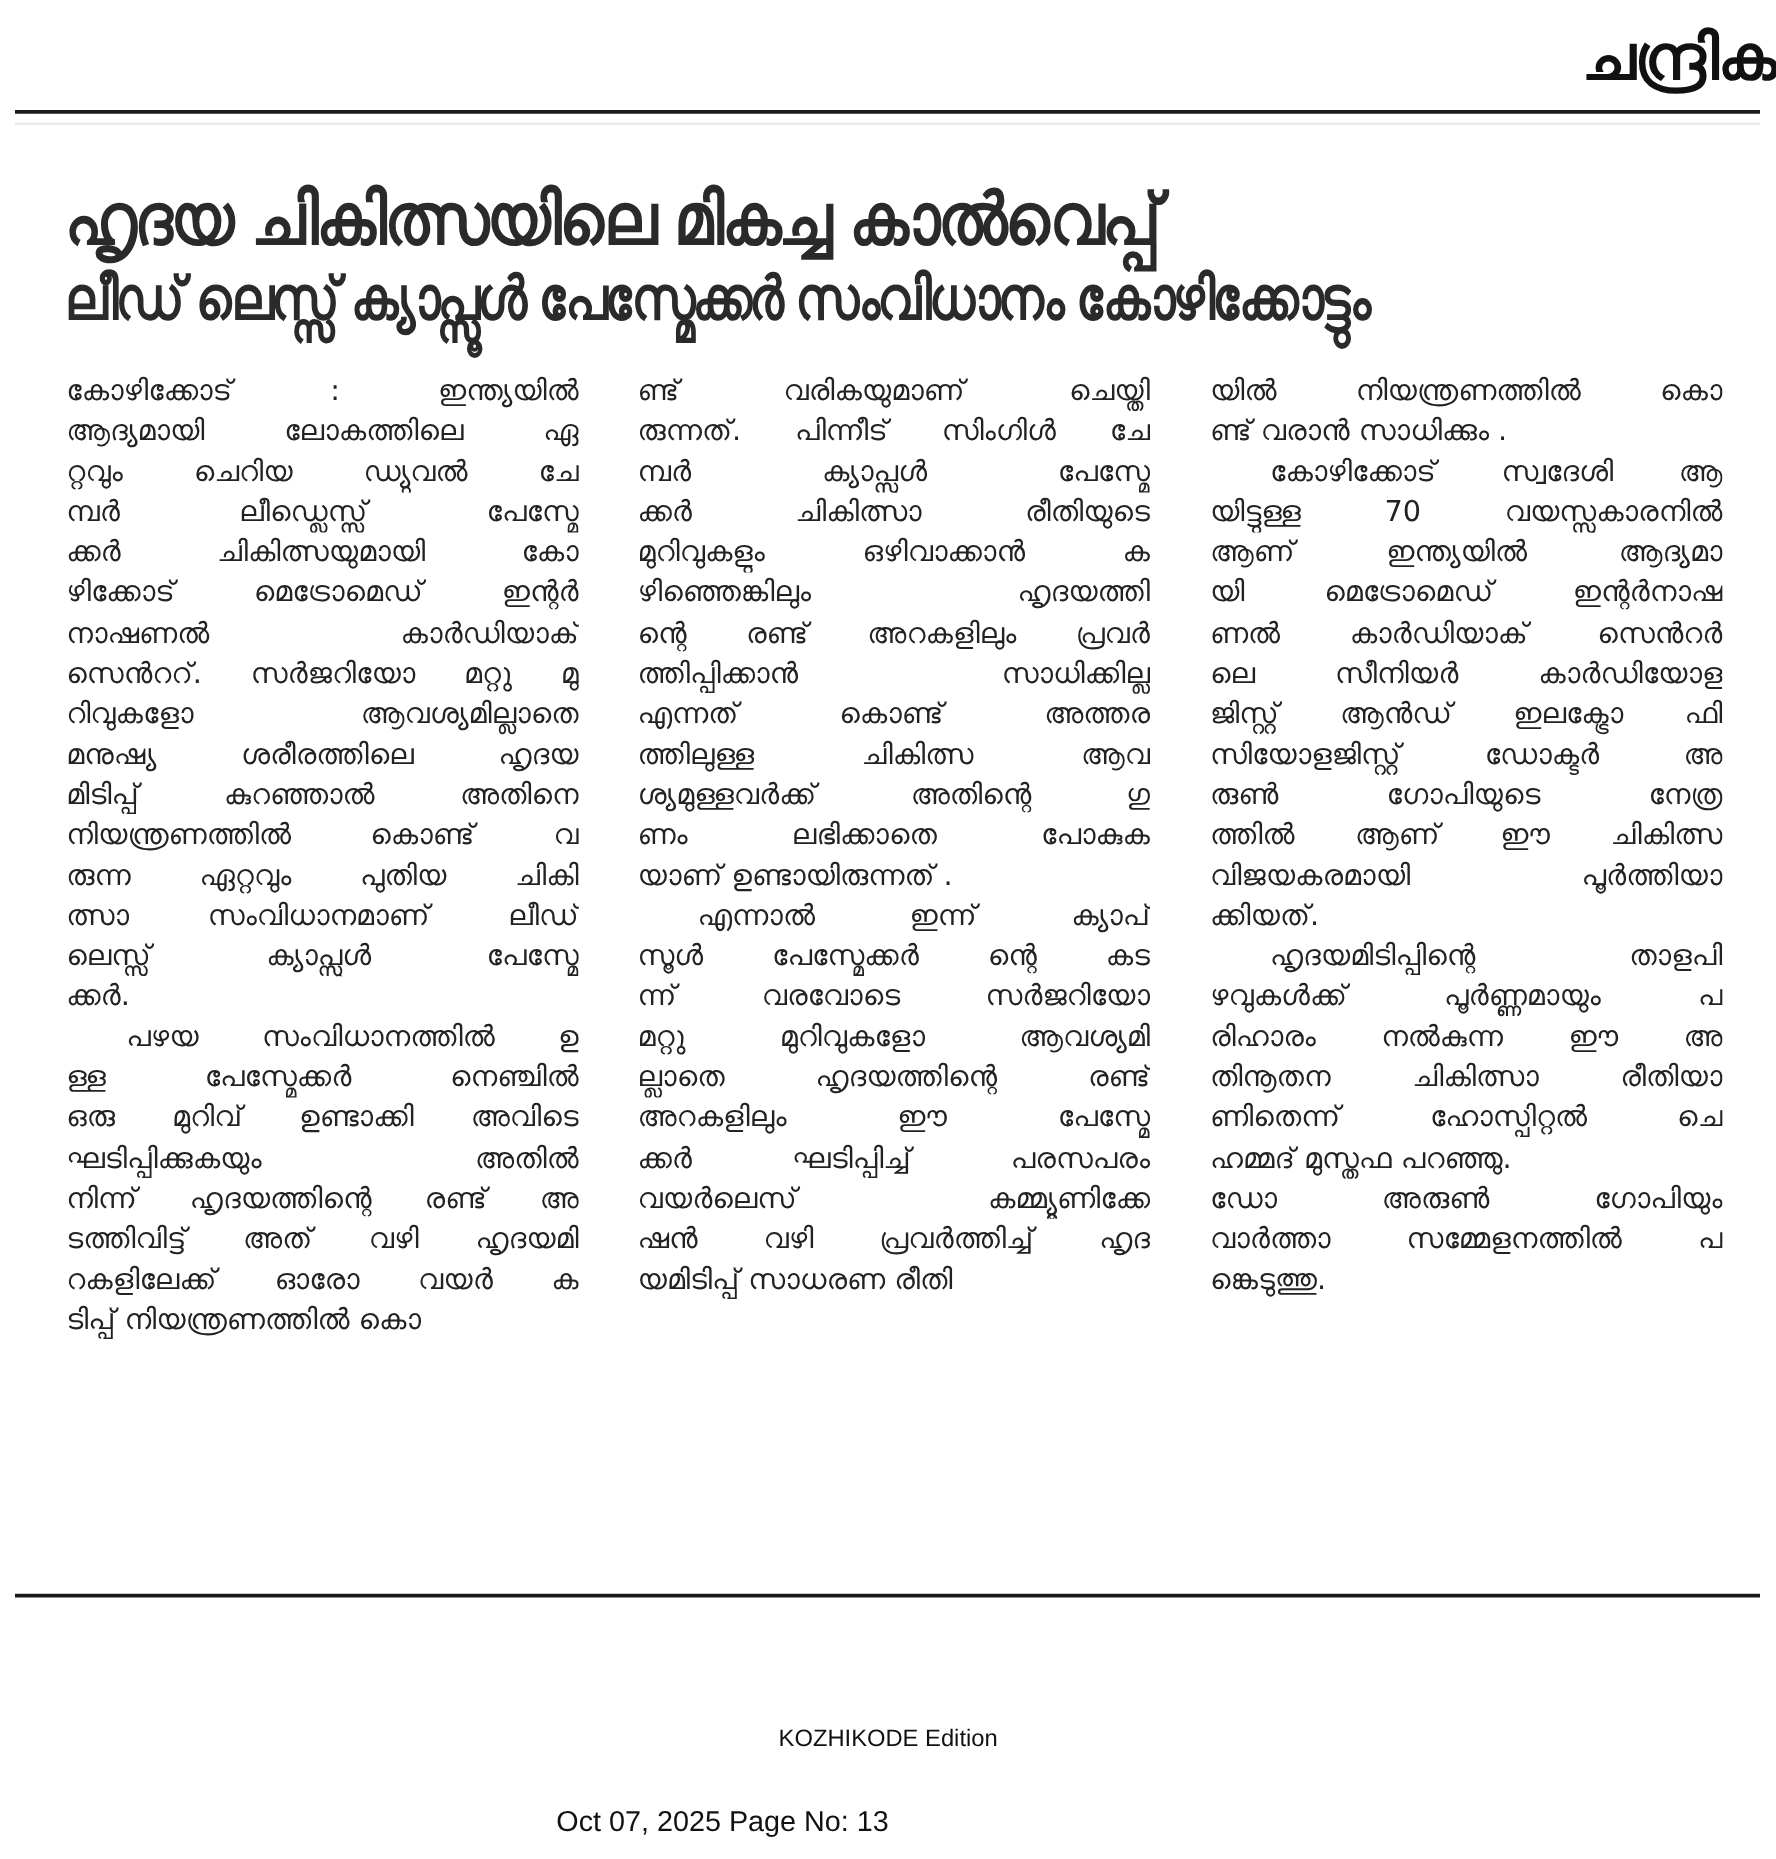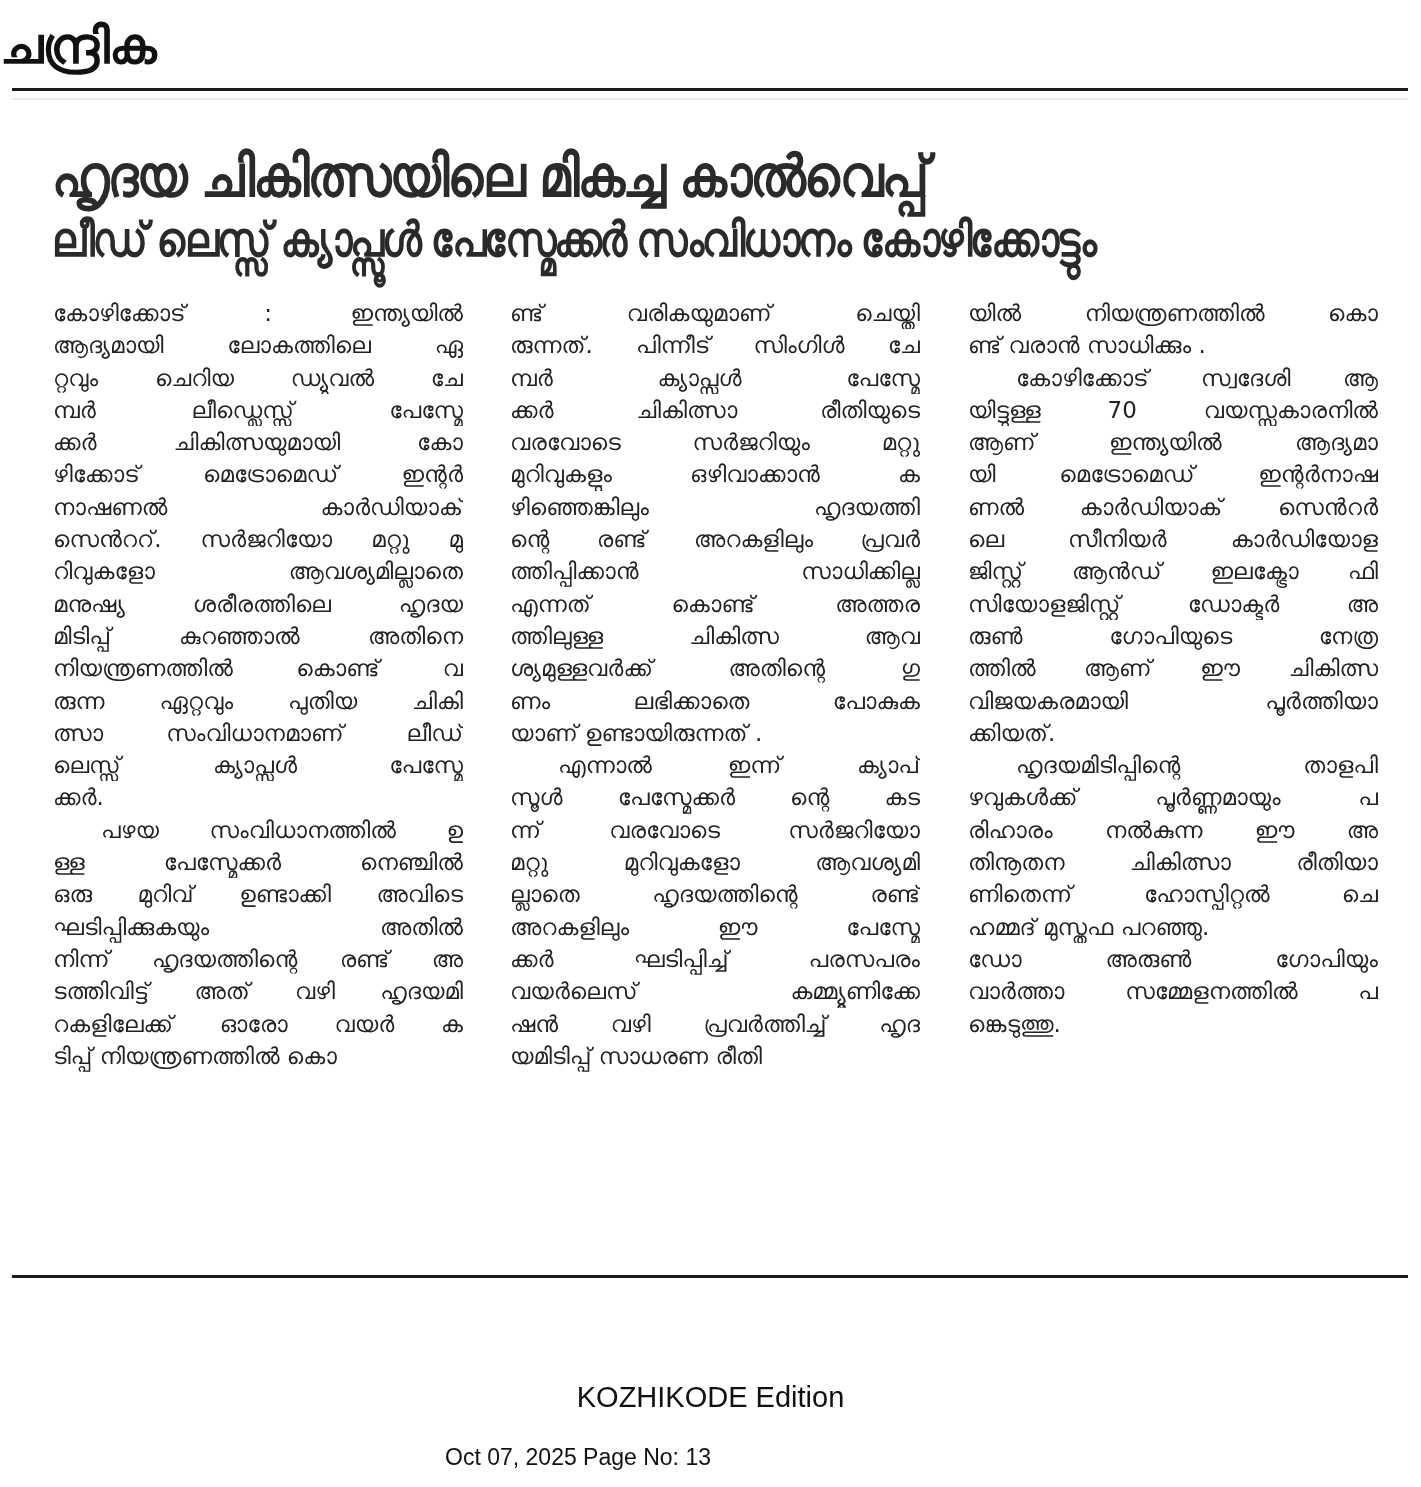--- a/index.html
+++ b/index.html
@@ -1,21 +1,21 @@
 <!DOCTYPE html>
 <html><head>
 <meta charset="utf-8">
 <style>
   html, body { margin: 0; padding: 0; background: #ffffff; }
   body {
     width: 1421px; height: 1487px; position: relative; overflow: hidden;
     font-family: "DejaVu Sans", sans-serif; color: #1e1e1e;
   }
   .masthead {
-    position: absolute; left: 0; top: 14px; width: 1421px; text-align: left;
+    position: absolute; left: 0; top: 14px; width: 1421px; text-align: right;
     font-family: "DejaVu Sans", sans-serif; font-weight: bold;
     font-size: 50px; line-height: 64px; color: #111; letter-spacing: -1px;
   }
   .rule-top {
     position: absolute; left: 12px; top: 88px; width: 1396px; height: 3px; background: #1a1a1a;
   }
   .rule-top-shadow {
     position: absolute; left: 12px; top: 98px; width: 1396px; height: 2px; background: #ececec;
   }
   .headline {
@@ -39,21 +39,21 @@
     display: block; white-space: nowrap; text-align: justify; text-align-last: justify;
     height: 32.3px; overflow: hidden;
   }
   .line.last { text-align-last: left; }
   .line.indent { padding-left: 48px; }
   .rule-bottom {
     position: absolute; left: 12px; top: 1275px; width: 1396px; height: 3px; background: #1a1a1a;
   }
   .footer-edition {
     position: absolute; left: 0; top: 1381px; width: 1421px; text-align: center;
-    font-family: "Liberation Sans", sans-serif; font-size: 29px; color: #111;
+    font-family: "Liberation Sans", sans-serif; font-size: 19px; color: #111;
   }
   .footer-date {
     position: absolute; left: 0; top: 1444px; width: 1156px; text-align: center;
     font-family: "Liberation Sans", sans-serif; font-size: 23px; color: #111;
   }
 </style>
 </head>
 <body>
 
 <div class="masthead">ചന്ദ്രിക</div>
@@ -87,21 +87,20 @@
     <span class="line">നിന്ന് ഹൃദയത്തിന്റെ രണ്ട് അ</span>
     <span class="line">ടത്തിവിട്ട് അത് വഴി ഹൃദയമി</span>
     <span class="line">റകളിലേക്ക് ഓരോ വയർ ക</span>
     <span class="line last">ടിപ്പ് നിയന്ത്രണത്തിൽ കൊ</span>
   </div>
 <div class="column col-2">
     <span class="line">ണ്ട് വരികയുമാണ് ചെയ്തി</span>
     <span class="line">രുന്നത്. പിന്നീട് സിംഗിൾ ചേ</span>
     <span class="line">മ്പർ ക്യാപ്സൂൾ പേസ്മേ</span>
     <span class="line">ക്കർ ചികിത്സാ രീതിയുടെ</span>
-    <span class="line">വരവോടെ സർജറിയും മറ്റു</span>
     <span class="line">മുറിവുകളും ഒഴിവാക്കാൻ ക</span>
     <span class="line">ഴിഞ്ഞെങ്കിലും ഹൃദയത്തി</span>
     <span class="line">ന്റെ രണ്ട് അറകളിലും പ്രവർ</span>
     <span class="line">ത്തിപ്പിക്കാൻ സാധിക്കില്ല</span>
     <span class="line">എന്നത് കൊണ്ട് അത്തര</span>
     <span class="line">ത്തിലുള്ള ചികിത്സ ആവ</span>
     <span class="line">ശ്യമുള്ളവർക്ക് അതിന്റെ ഗു</span>
     <span class="line">ണം ലഭിക്കാതെ പോകുക</span>
     <span class="line last">യാണ് ഉണ്ടായിരുന്നത് .</span>
     <span class="line indent">എന്നാൽ ഇന്ന് ക്യാപ്</span>

